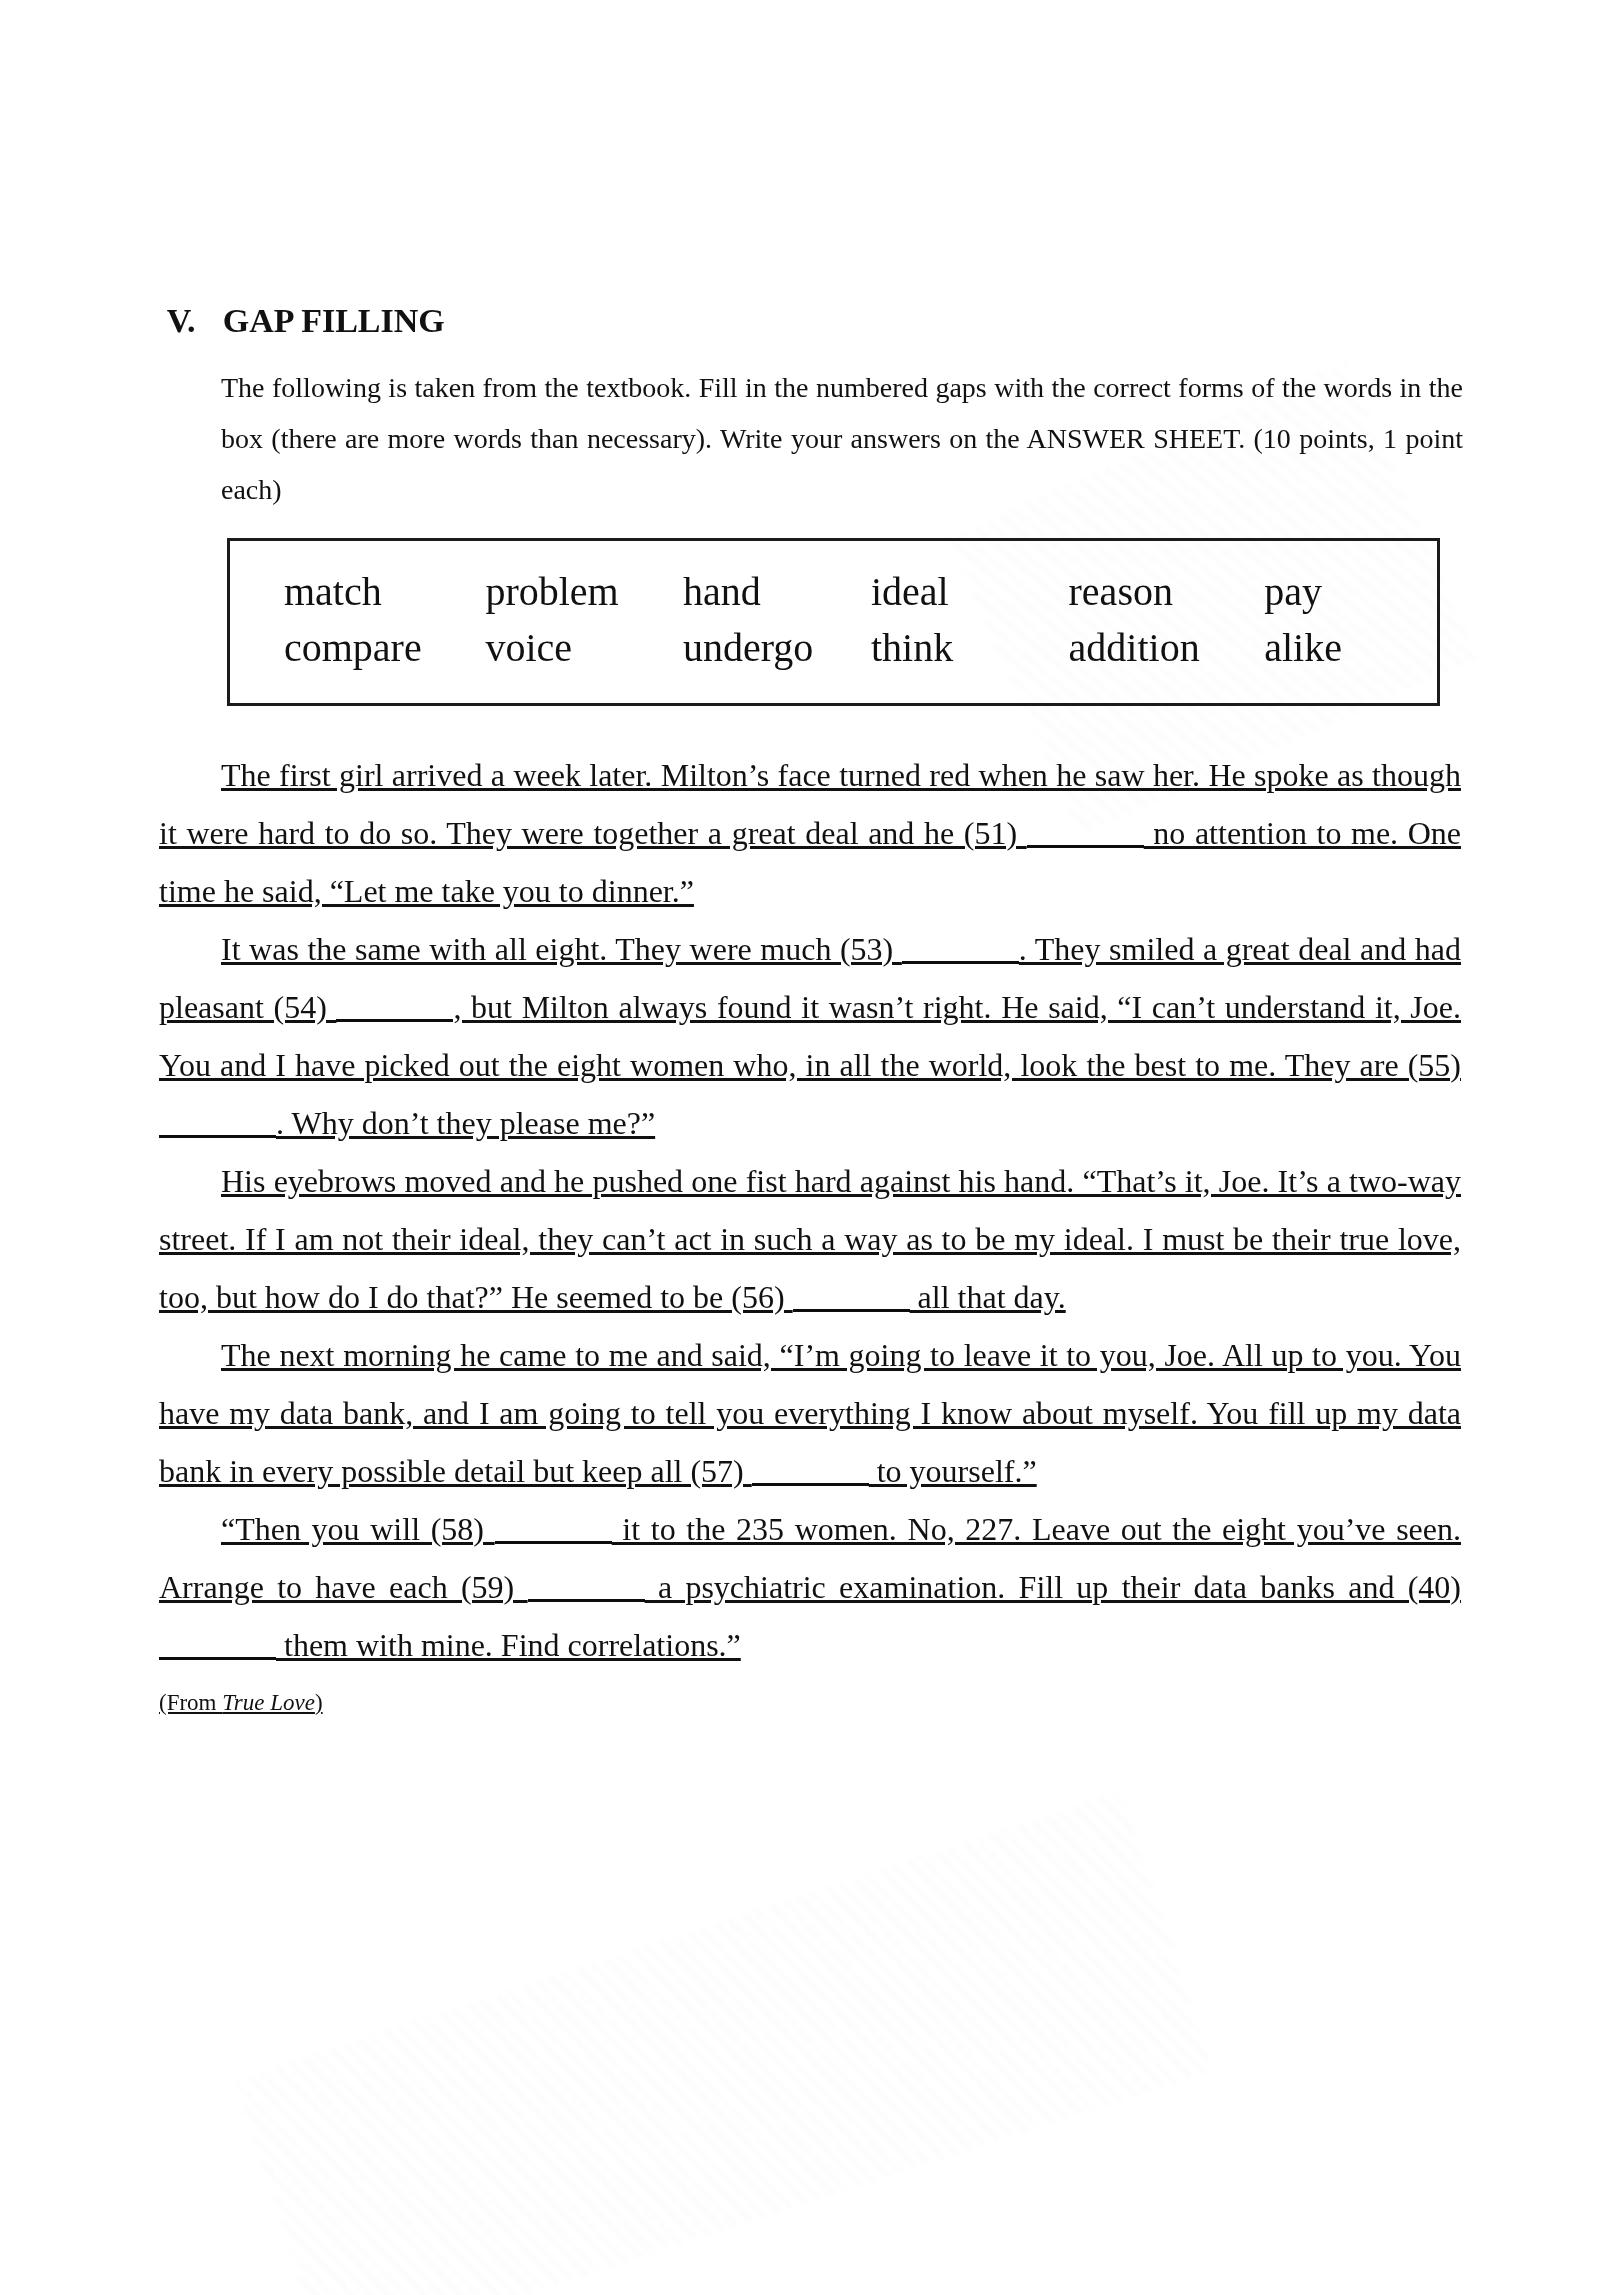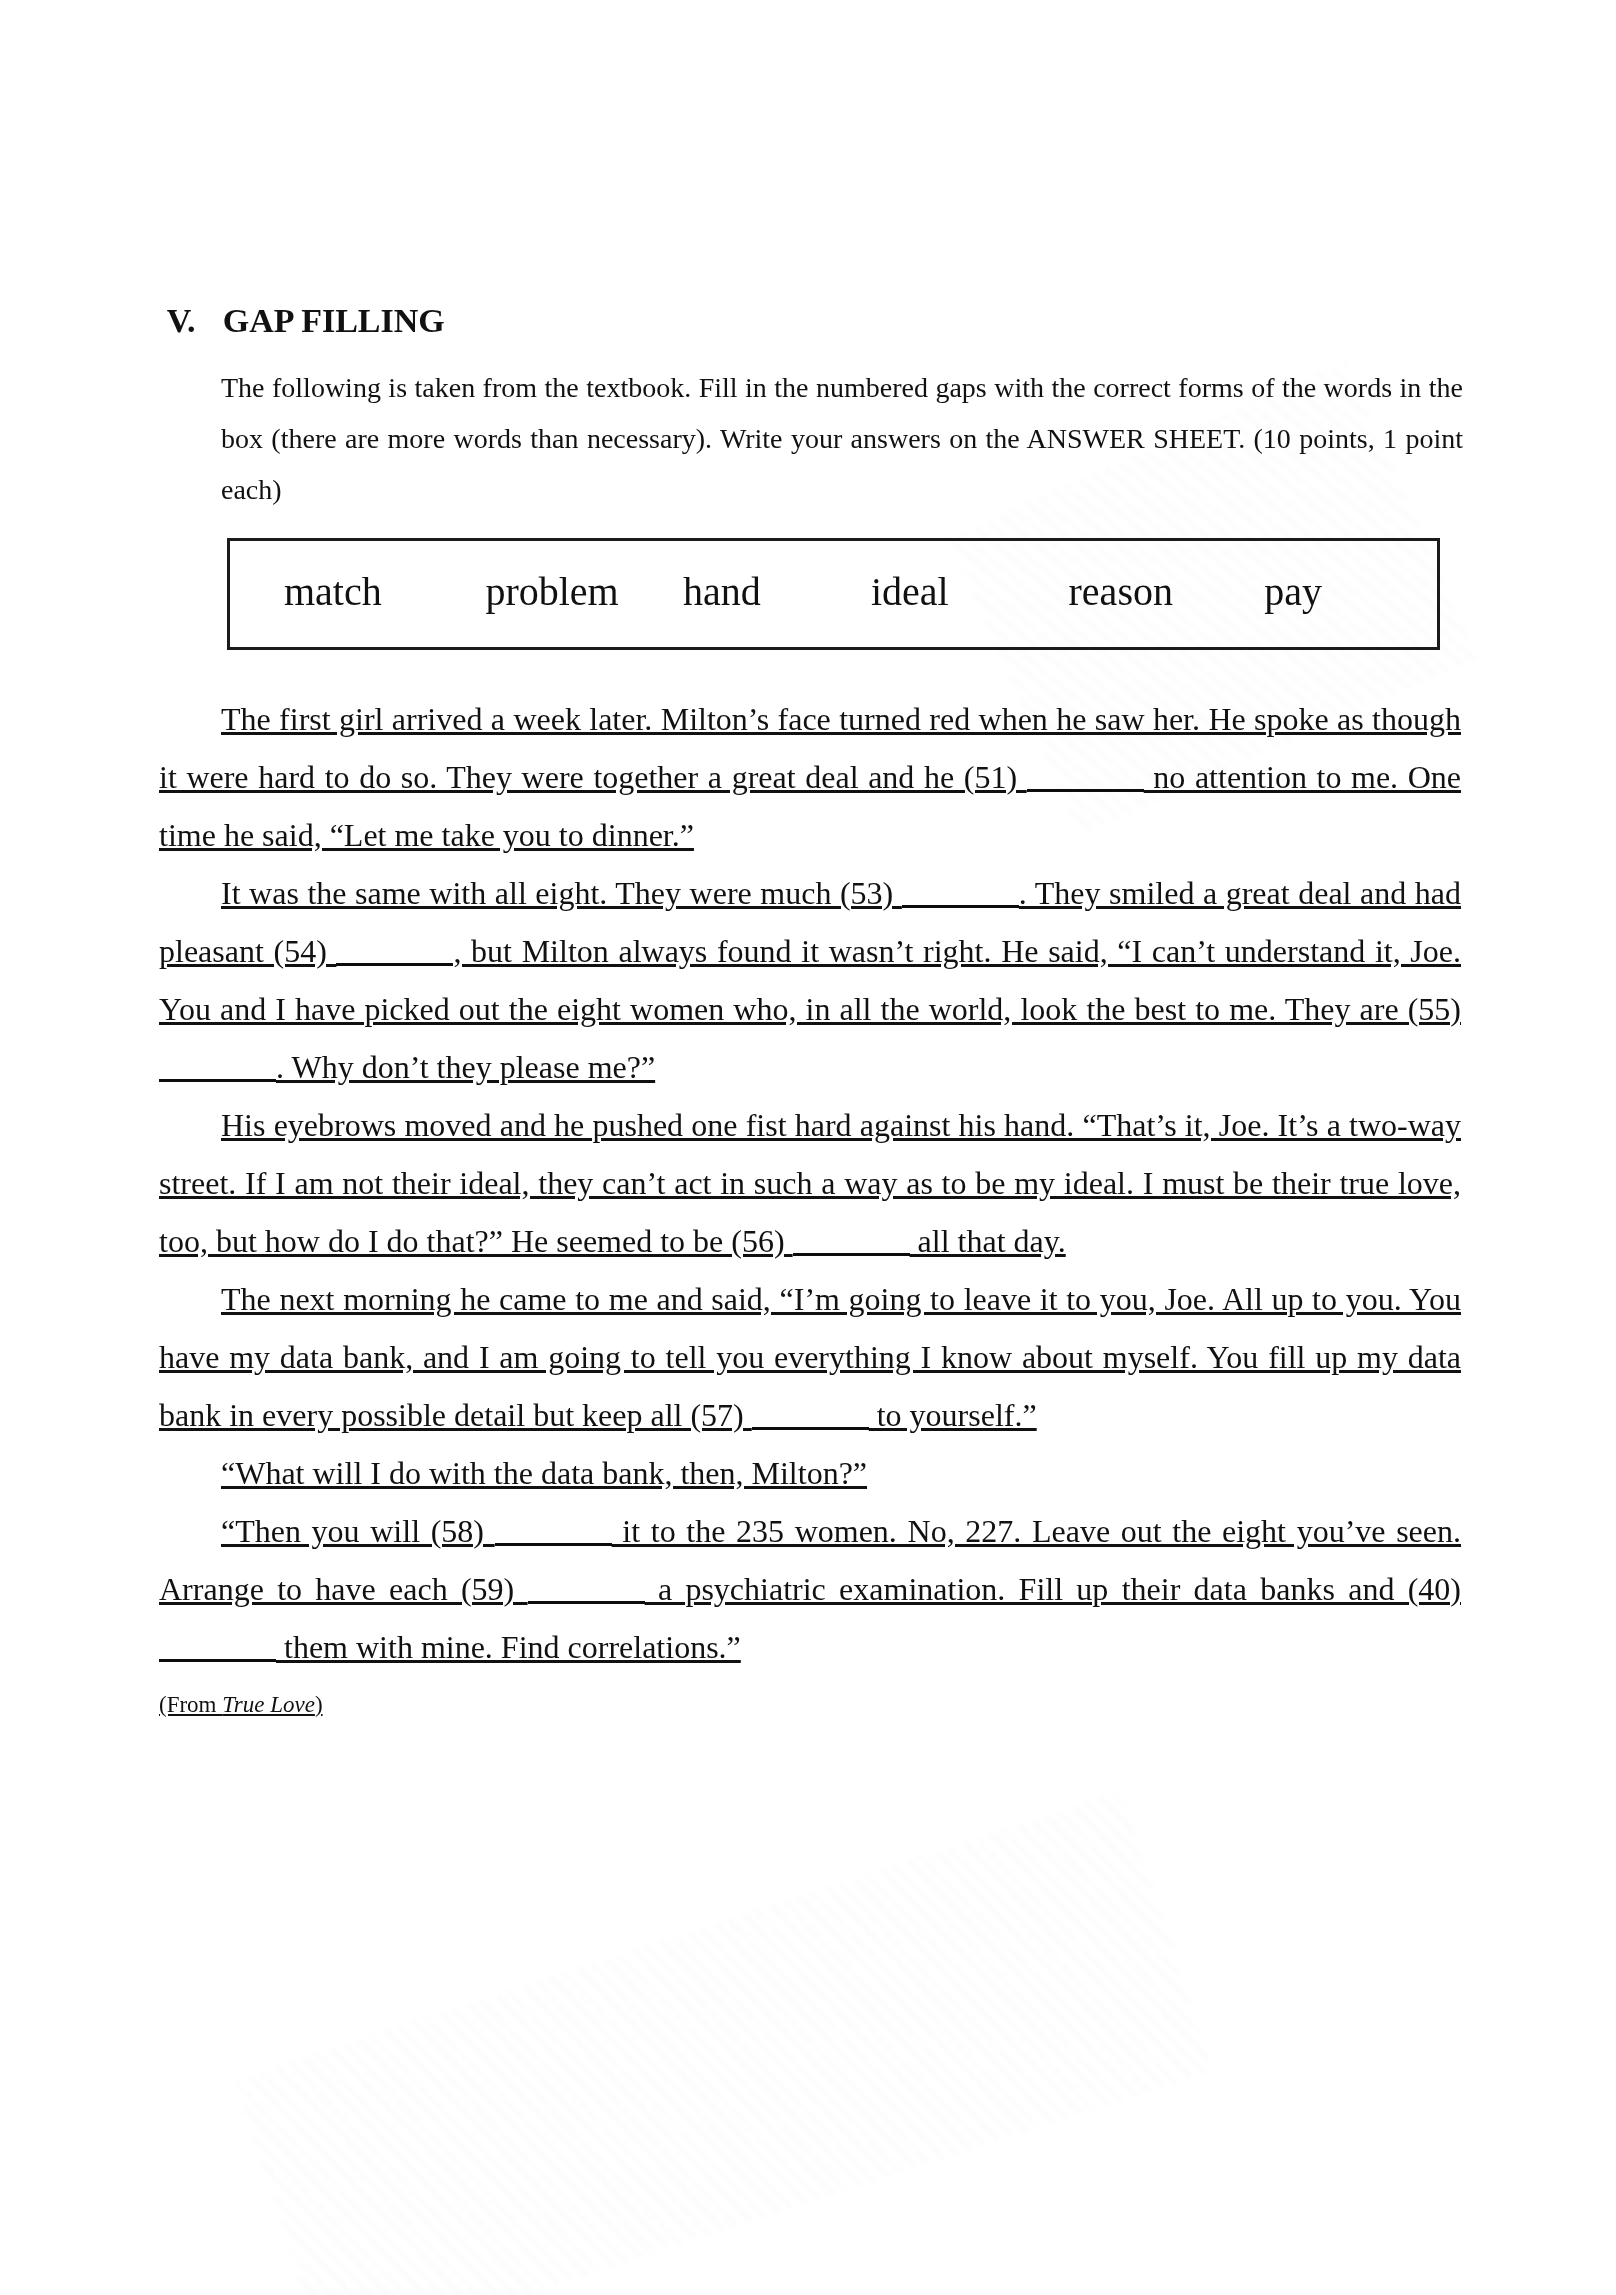--- a/index.html
+++ b/index.html
@@ -112,35 +112,42 @@
 
     <div class="word-box">
       <div class="word-row">
         <span>match</span>
         <span>problem</span>
         <span>hand</span>
         <span>ideal</span>
         <span>reason</span>
         <span>pay</span>
       </div>
+      <div class="word-row">
+        <span>compare</span>
+        <span>voice</span>
+        <span>undergo</span>
+        <span>think</span>
+        <span>addition</span>
+        <span>alike</span>
+      </div>
     </div>
 
     <div class="passage">
 
       <p><span>The first girl arrived a week later. Milton’s face turned red when he saw her. He spoke as though it were hard to do so. They were together a great deal and he (51) </span><span class="blank"></span><span> no attention to me. One time he said, “Let me take you to dinner.”</span></p>
 
 
       <p><span>It was the same with all eight. They were much (53) </span><span class="blank"></span><span>. They smiled a great deal and had pleasant (54) </span><span class="blank"></span><span>, but Milton always found it wasn’t right. He said, “I can’t understand it, Joe. You and I have picked out the eight women who, in all the world, look the best to me. They are (55) </span><span class="blank"></span><span>. Why don’t they please me?”</span></p>
 
 
       <p><span>His eyebrows moved and he pushed one fist hard against his hand. “That’s it, Joe. It’s a two-way street. If I am not their ideal, they can’t act in such a way as to be my ideal. I must be their true love, too, but how do I do that?” He seemed to be (56) </span><span class="blank"></span><span> all that day.</span></p>
 
       <p><span>The next morning he came to me and said, “I’m going to leave it to you, Joe. All up to you. You have my data bank, and I am going to tell you everything I know about myself. You fill up my data bank in every possible detail but keep all (57) </span><span class="blank"></span><span> to yourself.”</span></p>
 
-      <p><span>“What will I do with the data bank, then, Milton?”</span></p>
 
       <p><span>“Then you will (58) </span><span class="blank"></span><span> it to the 235 women. No, 227. Leave out the eight you’ve seen. Arrange to have each (59) </span><span class="blank"></span><span> a psychiatric examination. Fill up their data banks and (40) </span><span class="blank"></span><span> them with mine. Find correlations.”</span></p>
 
       <p class="source"><span>(From </span><span class="italic">True Love</span><span>)</span></p>
 
     </div>
 
   </div>
 </div>
 

